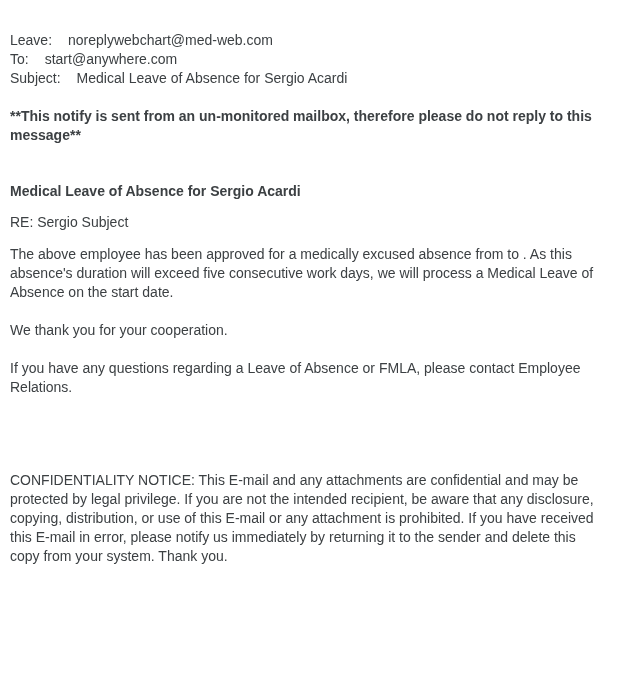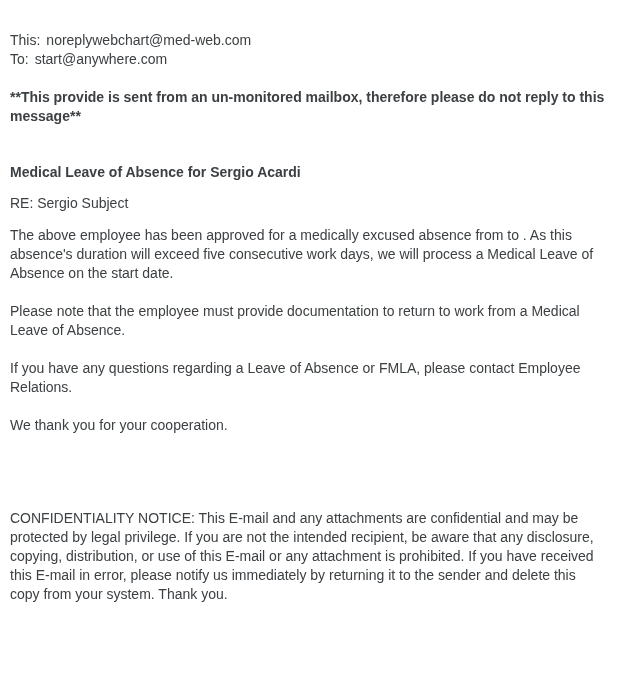--- a/index.html
+++ b/index.html
@@ -17,21 +17,21 @@
     font-size: 14px;
     line-height: 19px;
     color: #3c4043;
     background: #ffffff;
   }
   .hdr-line {
     margin: 0;
     white-space: nowrap;
   }
   .hdr-value {
-    margin-left: 6px;
+    margin-left: 16px;
   }
   .para {
     margin: 0;
   }
   .unmonitored-notice {
     margin-top: 19px;
     font-weight: bold;
   }
   .email-title {
     margin-top: 37px;
@@ -48,36 +48,38 @@
     margin-top: 74px;
   }
 </style>
 </head>
 <body>
 
 <div class="email-view">
 
   <div class="email-headers">
     <p class="hdr-line para">
-      <span>This:</span><span class="hdr-value">noreplywebchart@med-web.com</span>
+      <span>Leave:</span><span class="hdr-value">noreplywebchart@med-web.com</span>
     </p>
     <p class="hdr-line para">
       <span>To:</span><span class="hdr-value">start@anywhere.com</span>
     </p>
+    <p class="hdr-line para">
+      <span>Subject:</span><span class="hdr-value">Medical Leave of Absence for Sergio Acardi</span>
+    </p>
   </div>
 
-  <p class="para unmonitored-notice">**This provide is sent from an un-monitored mailbox, therefore please do not reply to this message**</p>
+  <p class="para unmonitored-notice">**This notify is sent from an un-monitored mailbox, therefore please do not reply to this message**</p>
 
   <p class="para email-title">Medical Leave of Absence for Sergio Acardi</p>
 
   <p class="para re-line">RE: Sergio Subject</p>
 
   <p class="para body-para-1">The above employee has been approved for a medically excused absence from to . As this absence's duration will exceed five consecutive work days, we will process a Medical Leave of Absence on the start date.</p>
 
-  <p class="para body-para-2">Please note that the employee must provide documentation to return to work from a Medical Leave of Absence.</p>
+
+  <p class="para closing-line">We thank you for your cooperation.</p>
 
   <p class="para body-para-3">If you have any questions regarding a Leave of Absence or FMLA, please contact Employee Relations.</p>
-
-  <p class="para closing-line">We thank you for your cooperation.</p>
 
   <p class="para confidentiality">CONFIDENTIALITY NOTICE: This E-mail and any attachments are confidential and may be protected by legal privilege. If you are not the intended recipient, be aware that any disclosure, copying, distribution, or use of this E-mail or any attachment is prohibited. If you have received this E-mail in error, please notify us immediately by returning it to the sender and delete this copy from your system. Thank you.</p>
 
 </div>
 
 </body></html>

